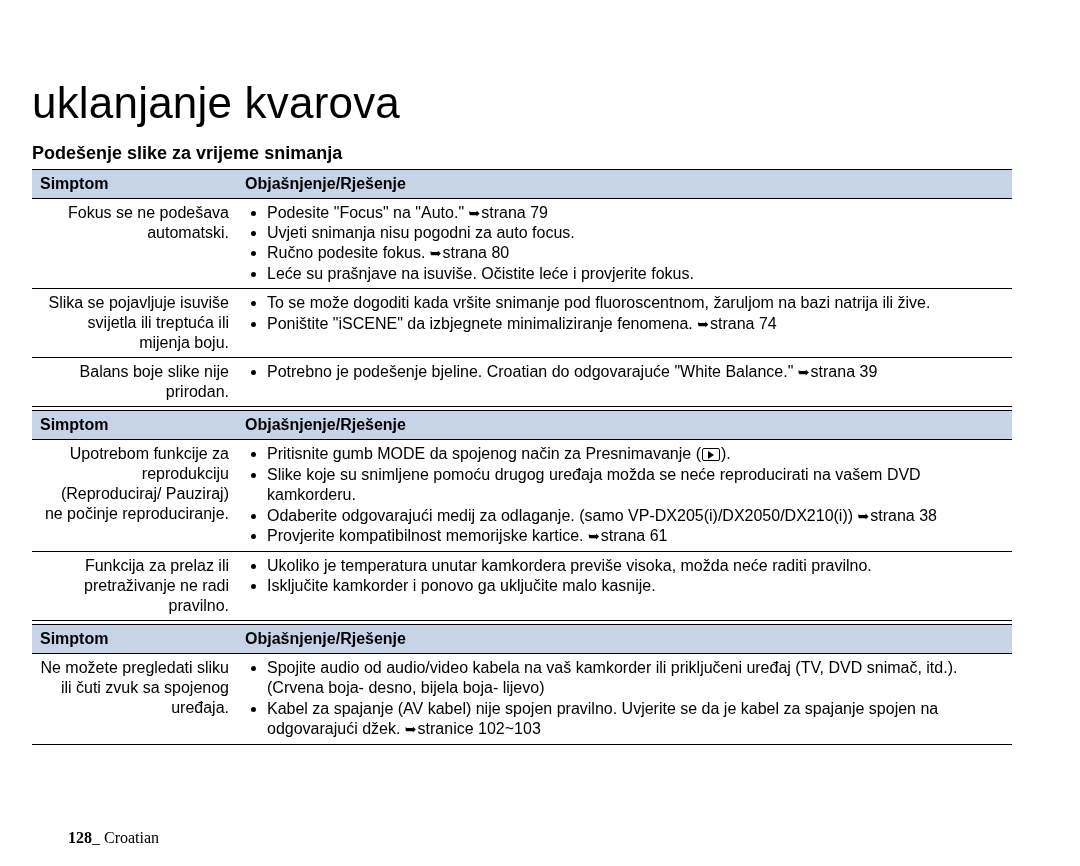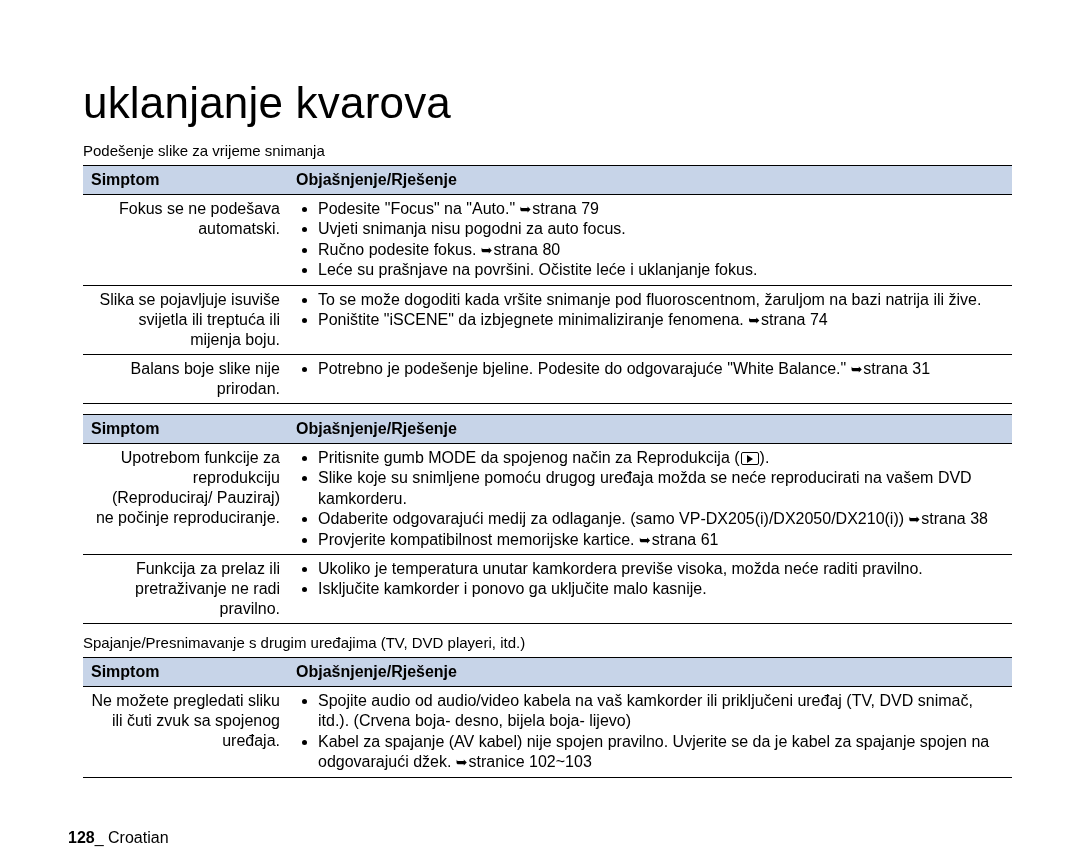--- a/index.html
+++ b/index.html
@@ -8,40 +8,40 @@
     padding: 0;
     background: #fff;
     font-family: Arial, Helvetica, sans-serif;
     color: #000;
     font-size: 16px;
     line-height: 1.25;
   }
   .page {
     width: 1080px;
     height: 866px;
-    padding: 75px 68px 0 83px;
+    padding: 75px 68px 0 32px;
     position: relative;
   }
   h1.title {
     font-size: 44px;
     font-weight: 400;
     margin: 0 0 12px 0;
     letter-spacing: 0.2px;
   }
   .section-heading {
-    font-weight: 400;
+    font-weight: 700;
     margin: 10px 0 4px 0;
-    font-size: 15px;
+    font-size: 18px;
   }
   table.tbl {
     width: 100%;
     border-collapse: collapse;
     border-top: 1px solid #000;
     border-bottom: 1px solid #000;
-    margin-bottom: 10px;
+    margin-bottom: 3px;
   }
   table.tbl th, table.tbl td {
     text-align: left;
     vertical-align: top;
     padding: 4px 8px;
     border-bottom: 1px solid #000;
   }
   table.tbl th {
     background: #c7d4e8;
     font-weight: 700;
@@ -80,20 +80,21 @@
     left: 5px; top: 2px;
     border-left: 6px solid #000;
     border-top: 4px solid transparent;
     border-bottom: 4px solid transparent;
   }
   .footer {
     position: absolute;
     left: 68px;
     bottom: 18px;
     font-size: 16px;
+    font-family: Liberation Serif, serif;
   }
   .footer b { font-weight: 700; }
   b { font-weight: 400; }
 </style>
 </head>
 <body>
 
 <div class="page">
 
   <h1 class="title">uklanjanje kvarova</h1>
@@ -105,74 +106,73 @@
       <th class="col-symptom">Simptom</th>
       <th>Objašnjenje/Rješenje</th>
     </tr>
     <tr>
       <td class="symptom">Fokus se ne podešava automatski.</td>
       <td>
         <ul class="items">
           <li><span>Podesite "</span><b>Focus</b><span>" na "</span><b>Auto</b><span>." </span><span class="arrow"></span><span>strana 79</span></li>
           <li>Uvjeti snimanja nisu pogodni za auto focus.</li>
           <li><span>Ručno podesite fokus. </span><span class="arrow"></span><span>strana 80</span></li>
-          <li>Leće su prašnjave na površini. Očistite leće i uklanjanje fokus.</li>
+          <li>Leće su prašnjave na isuviše. Očistite leće i provjerite fokus.</li>
         </ul>
       </td>
     </tr>
     <tr>
       <td class="symptom">Slika se pojavljuje isuviše svijetla ili treptuća ili mijenja boju.</td>
       <td>
         <ul class="items">
           <li>To se može dogoditi kada vršite snimanje pod fluoroscentnom, žaruljom na bazi natrija ili žive.</li>
           <li><span>Poništite "</span><b>iSCENE</b><span>" da izbjegnete minimaliziranje fenomena. </span><span class="arrow"></span><span>strana 74</span></li>
         </ul>
       </td>
     </tr>
     <tr>
       <td class="symptom">Balans boje slike nije prirodan.</td>
       <td>
         <ul class="items">
-          <li><span>Potrebno je podešenje bjeline. Podesite do odgovarajuće "</span><b>White Balance</b><span>." </span><span class="arrow"></span><span>strana 31</span></li>
+          <li><span>Potrebno je podešenje bjeline. Croatian do odgovarajuće "</span><b>White Balance</b><span>." </span><span class="arrow"></span><span>strana 39</span></li>
         </ul>
       </td>
     </tr>
   </tbody>
     </table>
 
   <table class="tbl">
     <tbody>
         <tr>
       <th class="col-symptom">Simptom</th>
       <th>Objašnjenje/Rješenje</th>
     </tr>
     <tr>
       <td class="symptom">Upotrebom funkcije za reprodukciju (Reproduciraj/ Pauziraj) ne počinje reproduciranje.</td>
       <td>
         <ul class="items">
-          <li><span>Pritisnite gumb </span><b>MODE</b><span> da spojenog način za </span><b>Reprodukcija</b><span> (</span><span class="play-icon"></span><span>).</span></li>
+          <li><span>Pritisnite gumb </span><b>MODE</b><span> da spojenog način za </span><b>Presnimavanje</b><span> (</span><span class="play-icon"></span><span>).</span></li>
           <li>Slike koje su snimljene pomoću drugog uređaja možda se neće reproducirati na vašem DVD kamkorderu.</li>
           <li><span>Odaberite odgovarajući medij za odlaganje. (samo VP-DX205(i)/DX2050/DX210(i)) </span><span class="arrow"></span><span>strana 38</span></li>
           <li><span>Provjerite kompatibilnost memorijske kartice. </span><span class="arrow"></span><span>strana 61</span></li>
         </ul>
       </td>
     </tr>
     <tr>
       <td class="symptom">Funkcija za prelaz ili pretraživanje ne radi pravilno.</td>
       <td>
         <ul class="items">
           <li>Ukoliko je temperatura unutar kamkordera previše visoka, možda neće raditi pravilno.</li>
           <li>Isključite kamkorder i ponovo ga uključite malo kasnije.</li>
         </ul>
       </td>
     </tr>
   </tbody>
     </table>
 
-  <div class="section-heading">Spajanje/Presnimavanje s drugim uređajima (TV, DVD playeri, itd.)</div>
   <table class="tbl">
     <tbody>
         <tr>
       <th class="col-symptom">Simptom</th>
       <th>Objašnjenje/Rješenje</th>
     </tr>
     <tr>
       <td class="symptom">Ne možete pregledati sliku ili čuti zvuk sa spojenog uređaja.</td>
       <td>
         <ul class="items">

